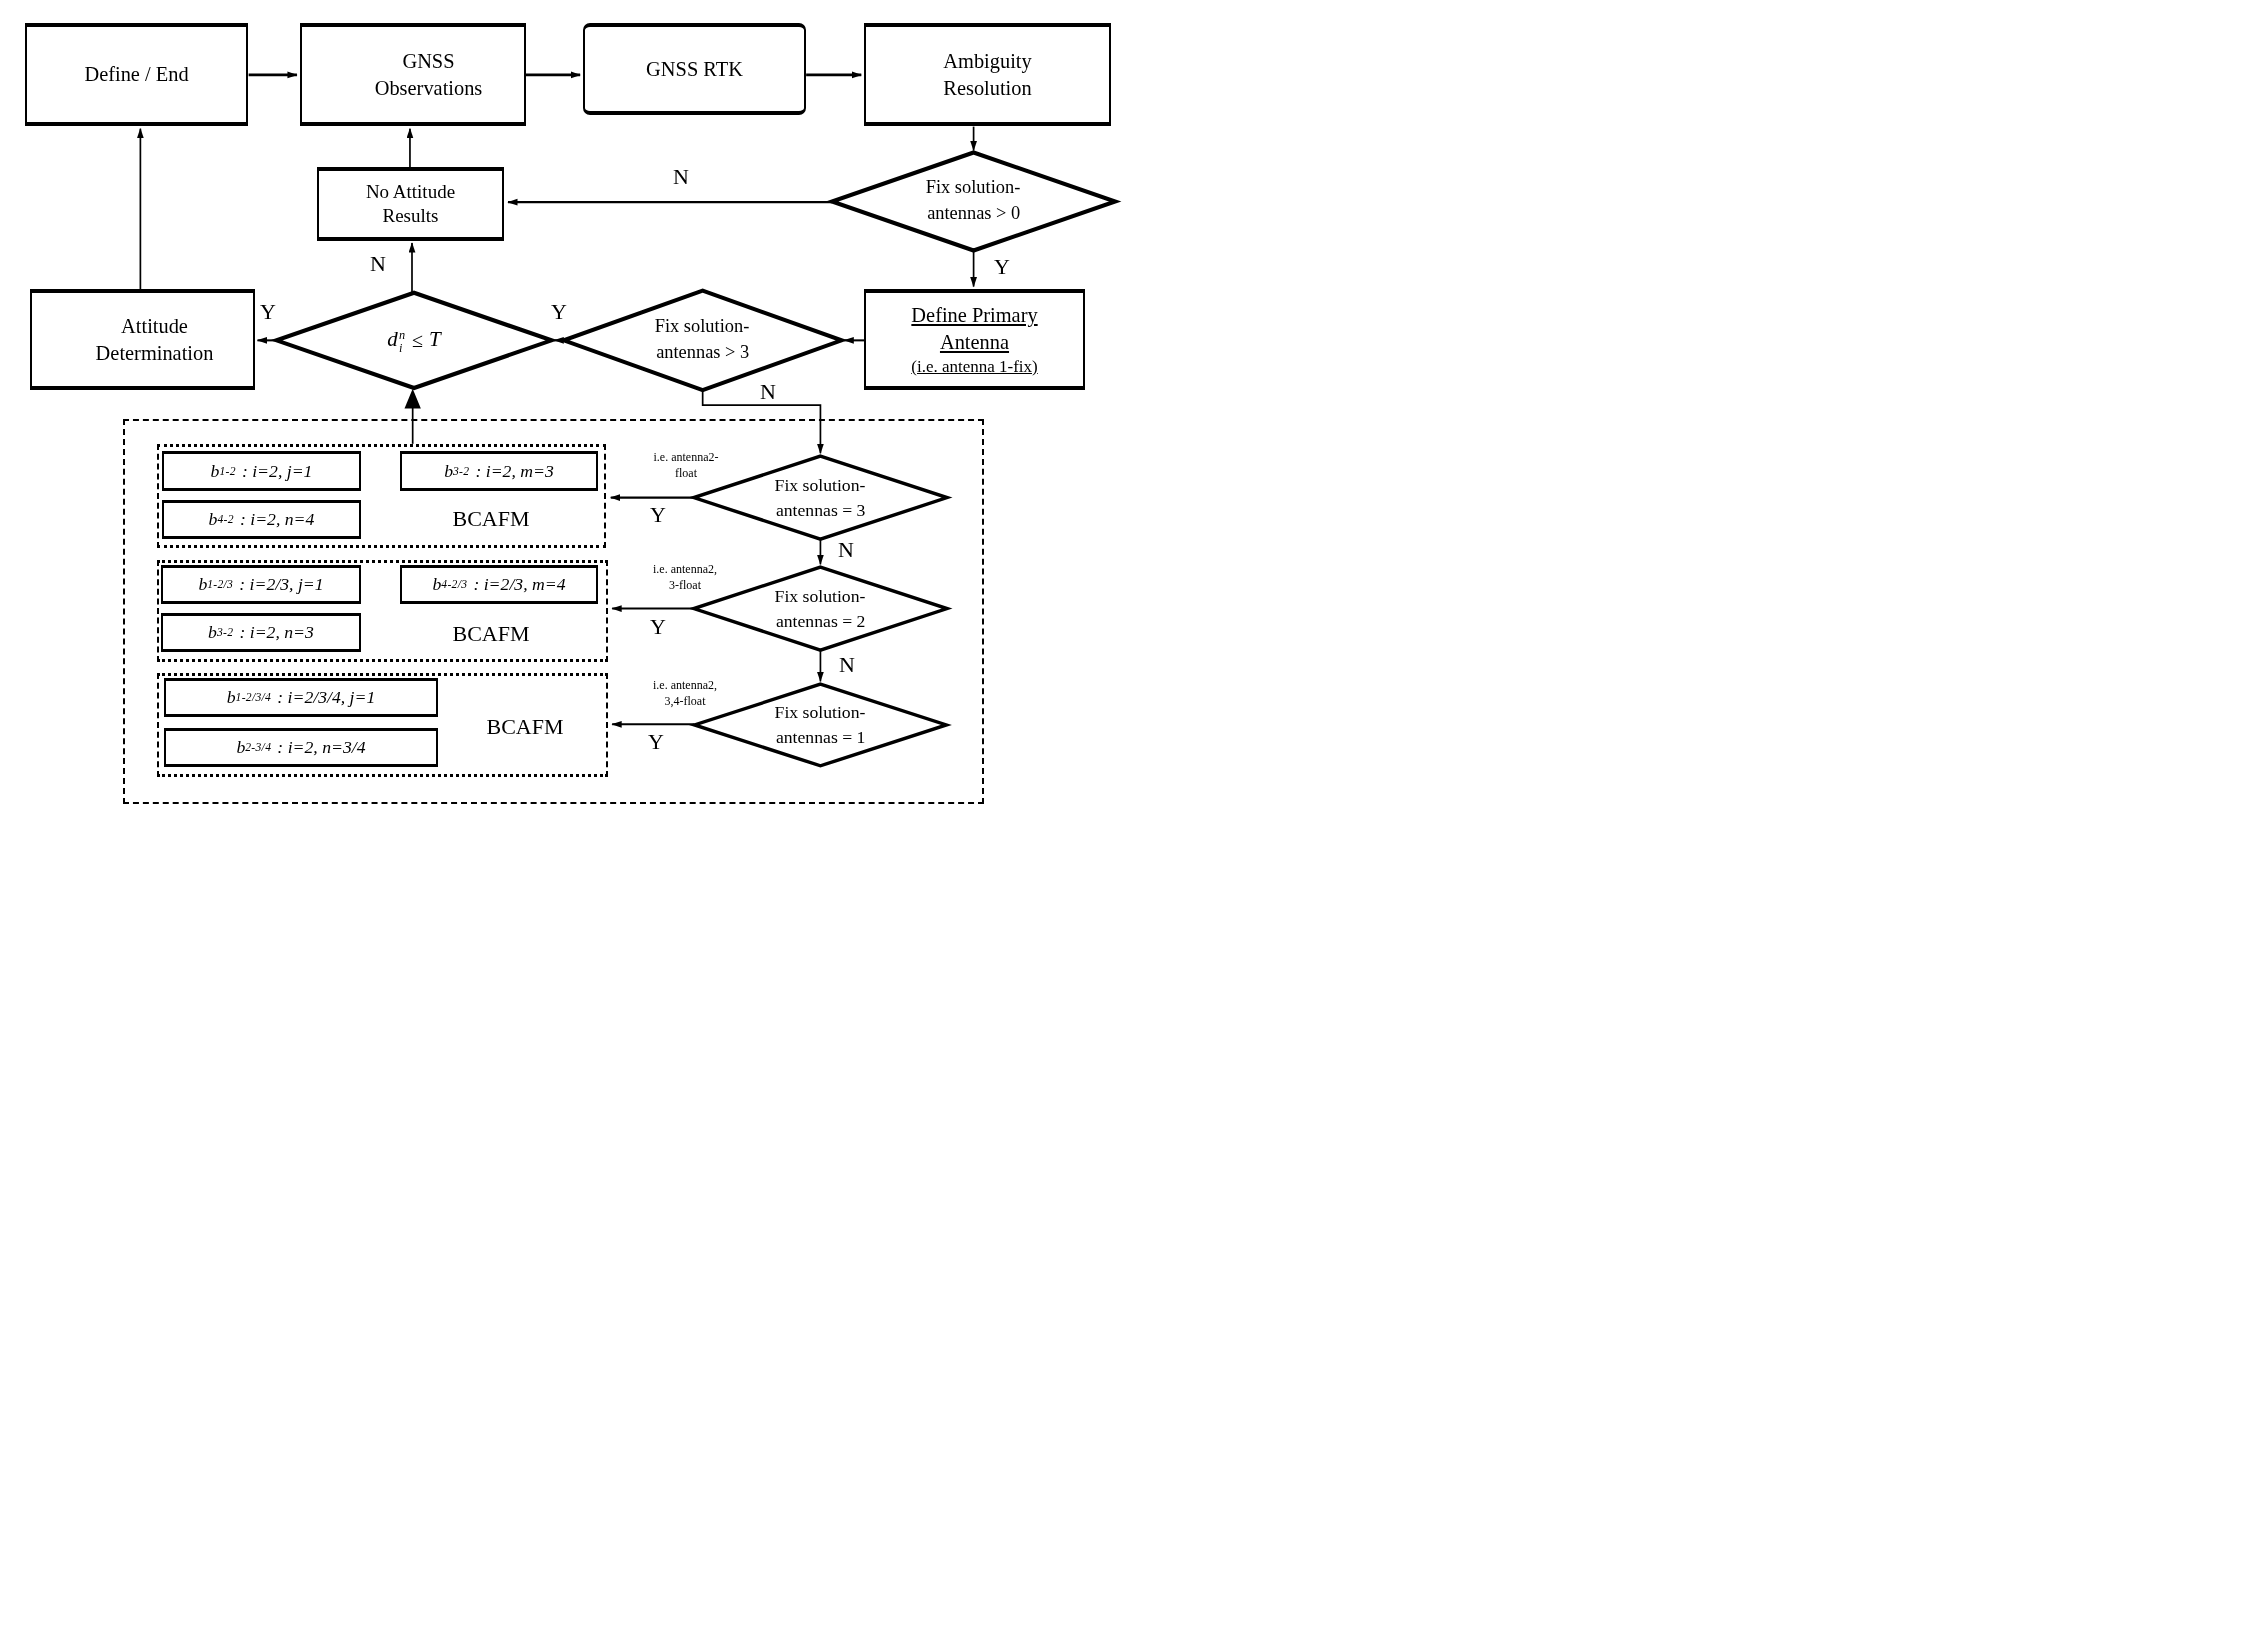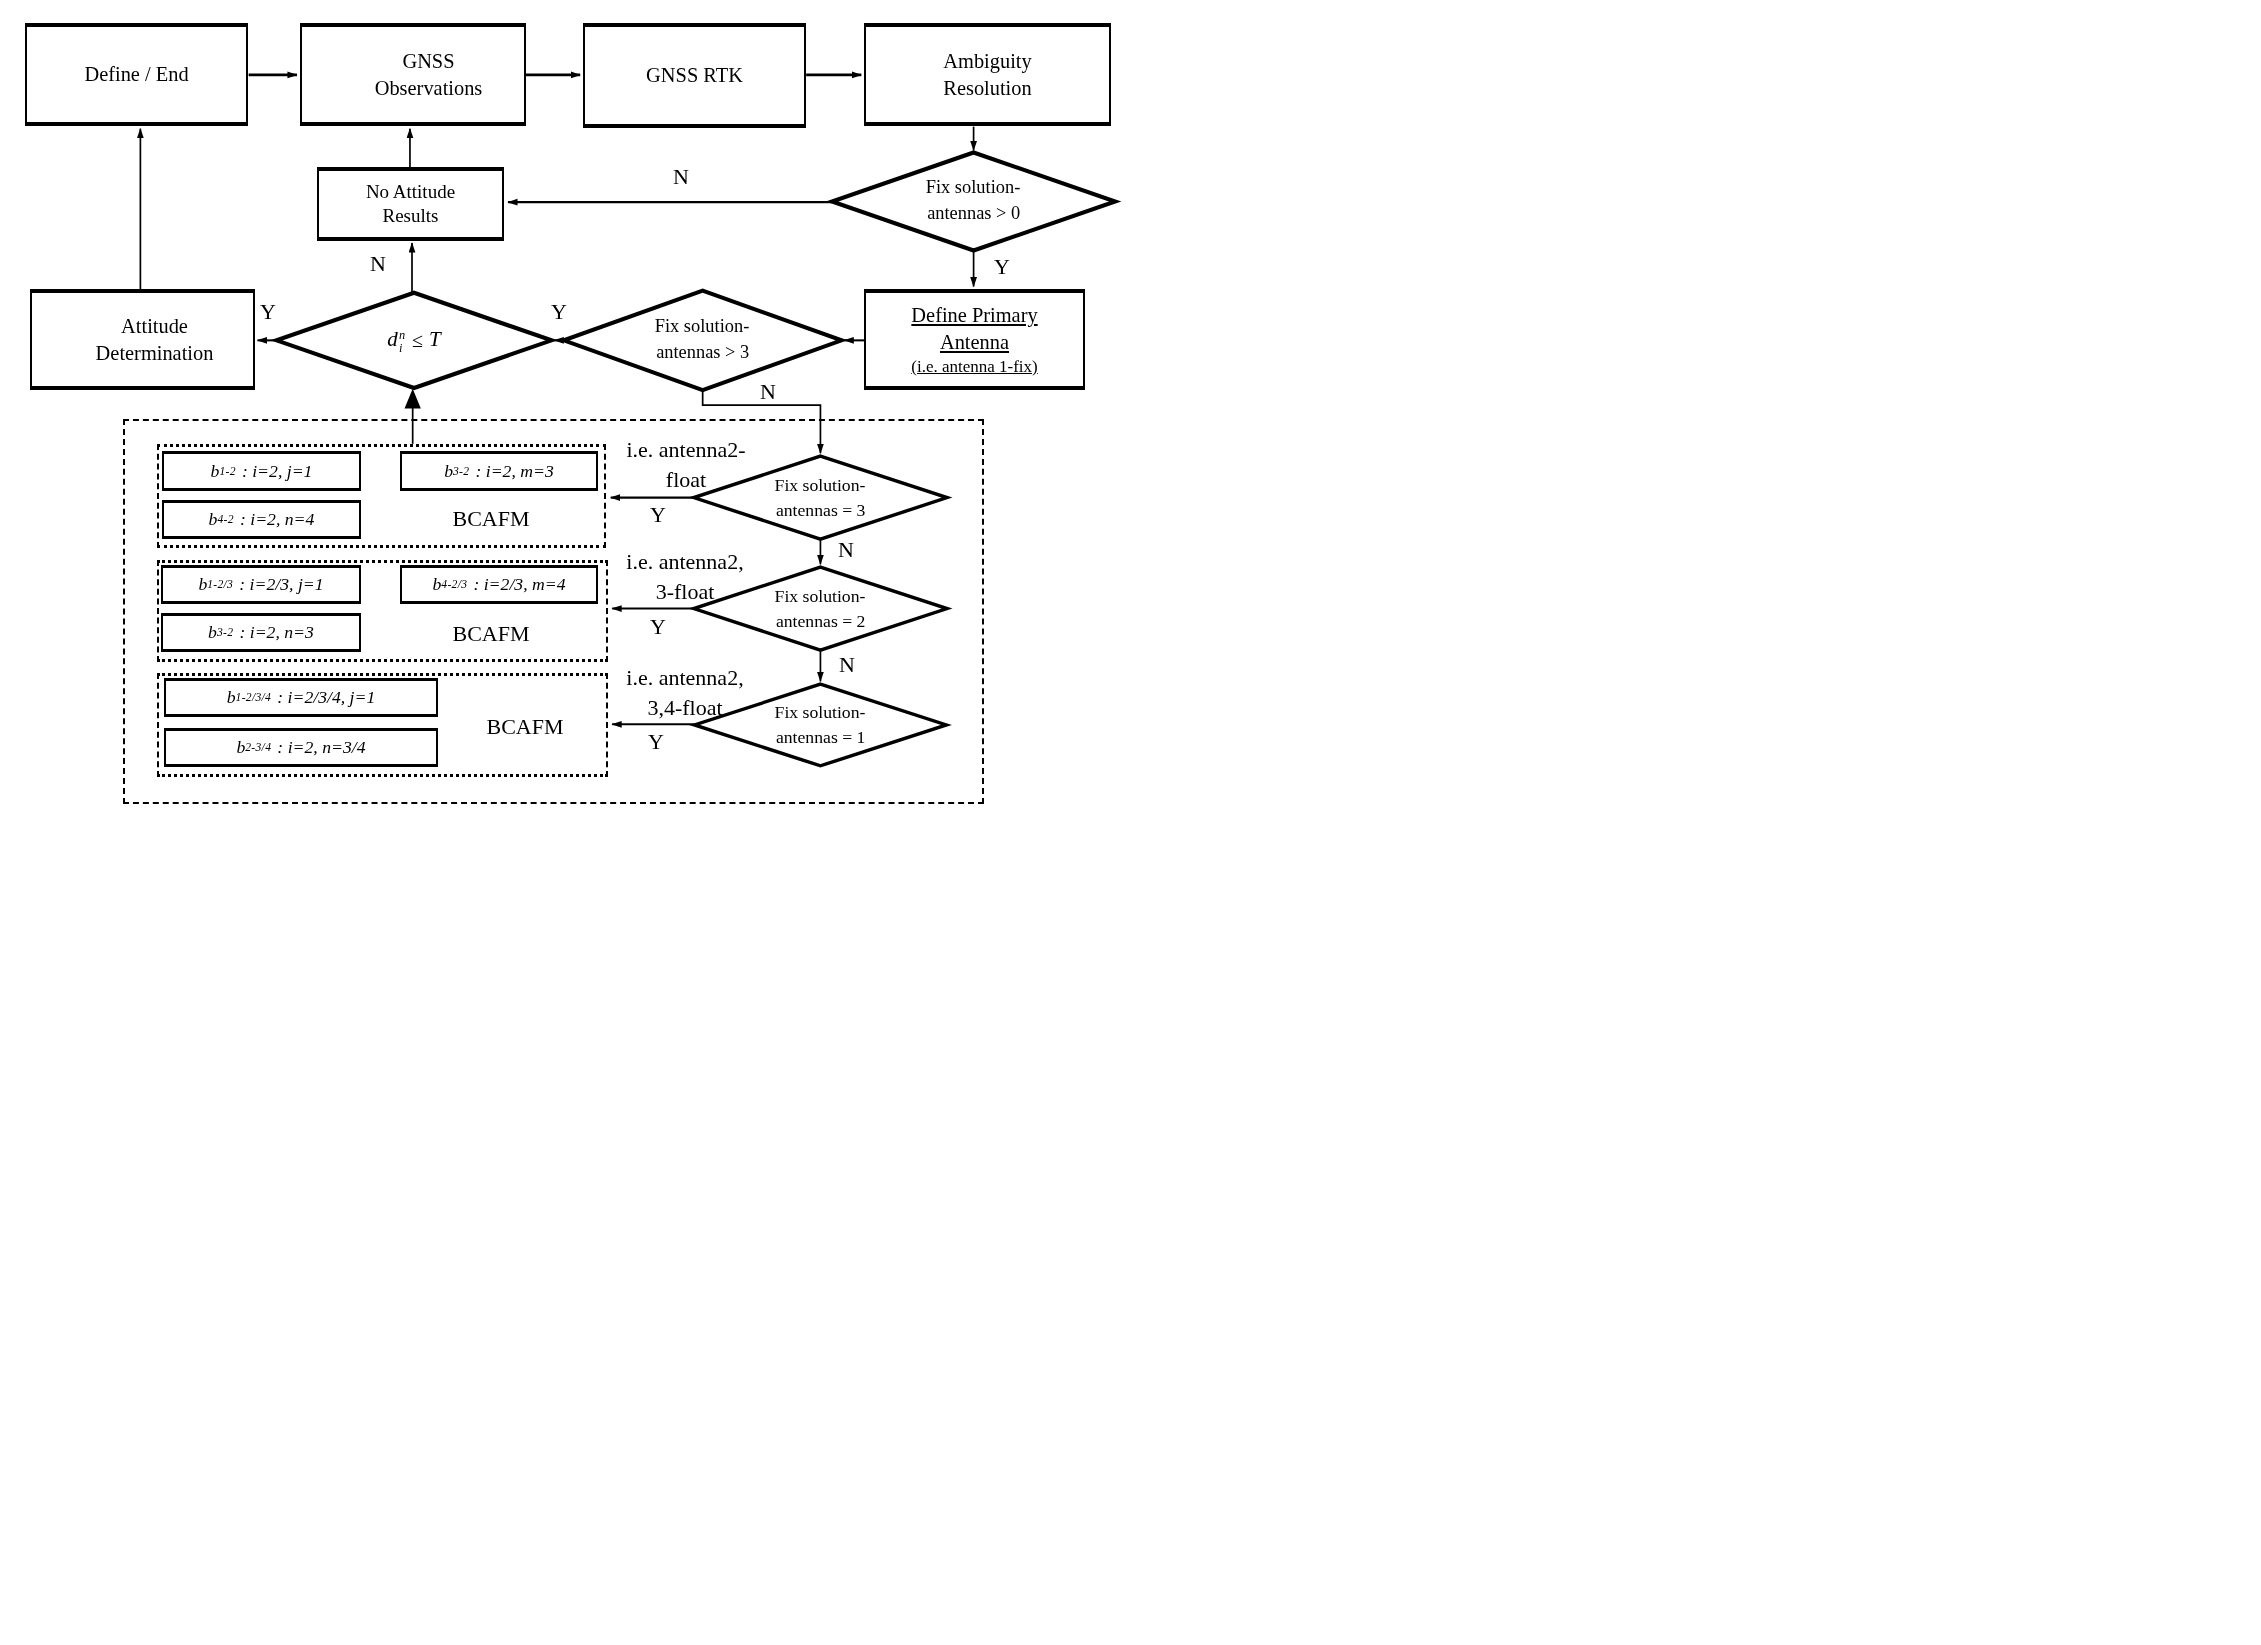--- a/index.html
+++ b/index.html
@@ -19,21 +19,21 @@
   .definebox .note{font-size:17px;line-height:1.2;margin-top:1.4px;}
   .dlab{
     position:absolute;transform:translate(-50%,-50%);text-align:right;
     white-space:pre-line;font-size:18.4px;line-height:1.4;z-index:3;
   }
   .branch{
     position:absolute;transform:translate(-50%,-50%);font-size:22px;z-index:3;
   }
   .note2{
     position:absolute;transform:translate(-50%,-50%);text-align:center;
-    white-space:pre-line;font-size:22px;line-height:1.35;z-index:3;
+    white-space:pre-line;font-size:12px;line-height:1.35;z-index:3;
   }
   .dashed-outer{
     position:absolute;border:2.7px dashed #000;box-sizing:border-box;z-index:0;
   }
   .dashed-group{
     position:absolute;border:2px dashed #000;box-sizing:border-box;z-index:1;
     border-top-style:dotted;border-bottom-style:dotted;
     border-top-width:3.4px;border-bottom-width:3.4px;
   }
   .fbox{
@@ -111,21 +111,21 @@
   </svg>
 
   <div class="dashed-outer" style="left:123px;top:419px;width:861px;height:385px;"></div>
   <div class="dashed-group" style="left:157px;top:444px;width:449px;height:104px;"></div>
   <div class="dashed-group" style="left:157px;top:560px;width:451px;height:102px;"></div>
   <div class="dashed-group" style="left:157px;top:673px;width:451px;height:104px;"></div>
 
   <div class="box" style="left:25px;top:23px;width:223px;height:103px;">Define / End</div>
   <div class="box" style="left:300px;top:23px;width:226px;height:103px;padding-left:31px;">GNSS
 Observations</div>
-  <div class="box" style="left:583px;top:23px;width:223px;height:105px;">GNSS RTK</div>
+  <div class="box" style="left:583px;top:23px;width:223px;height:92px;border-radius:7px;">GNSS RTK</div>
   <div class="box" style="left:864px;top:23px;width:247px;height:103px;">Ambiguity
 Resolution</div>
   <div class="box" style="left:317px;top:167px;width:187px;height:74px;font-size:19px;line-height:1.25;font-family:Liberation Serif, serif;">No Attitude
 Results</div>
   <div class="box" style="left:30px;top:289px;width:225px;height:101px;padding-left:24px;">Attitude
 Determination</div>
   <div class="box definebox" style="left:864px;top:289px;width:221px;height:101px;text-decoration:underline;">
     <span>Define Primary
 Antenna</span>
     <span class="note">(i.e. antenna 1-fix)</span>

